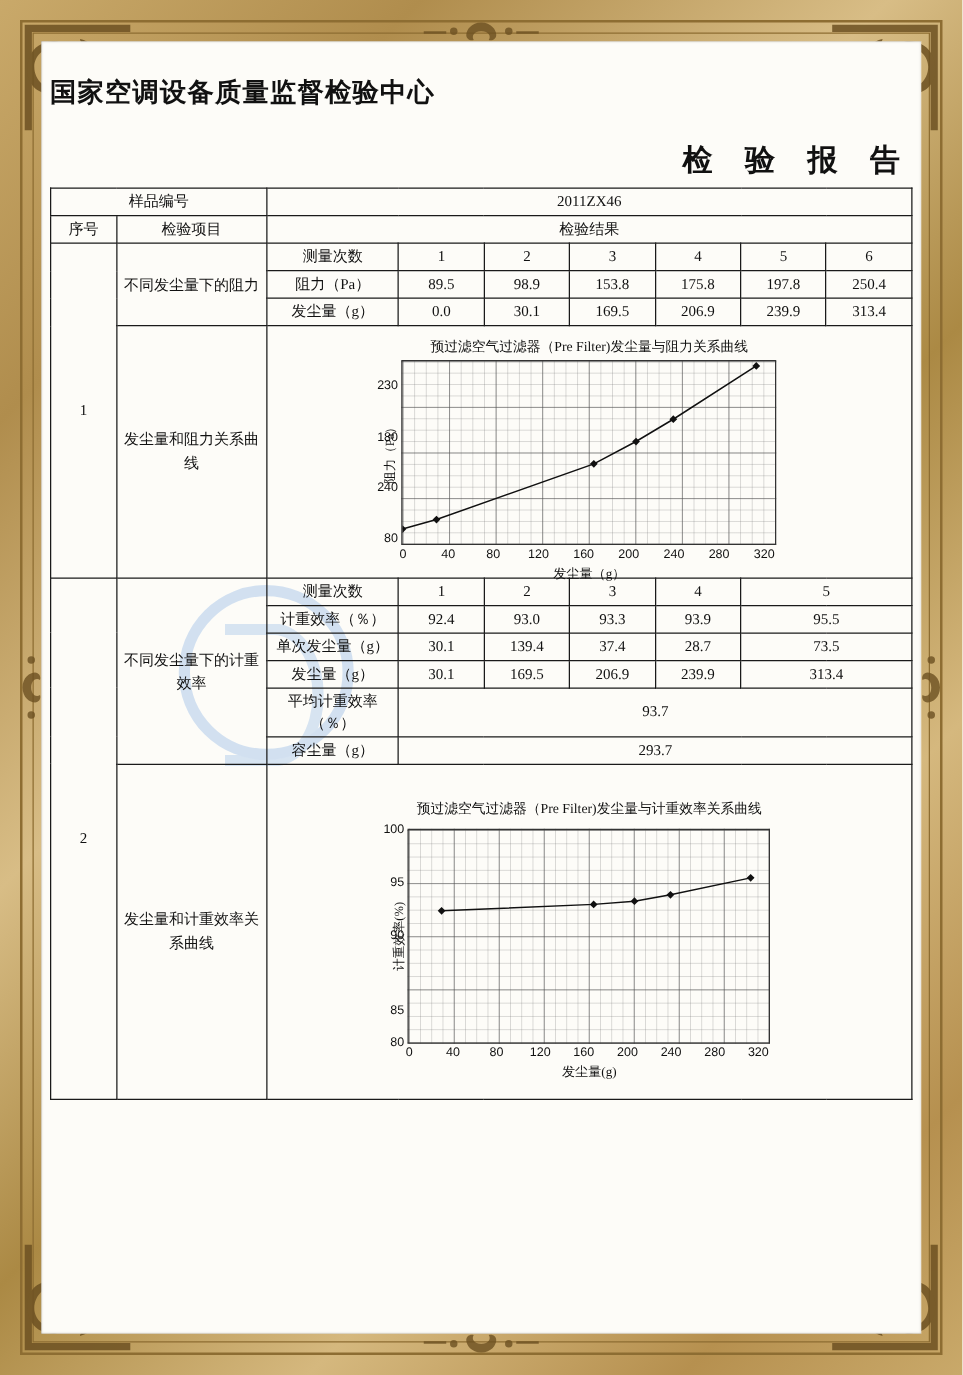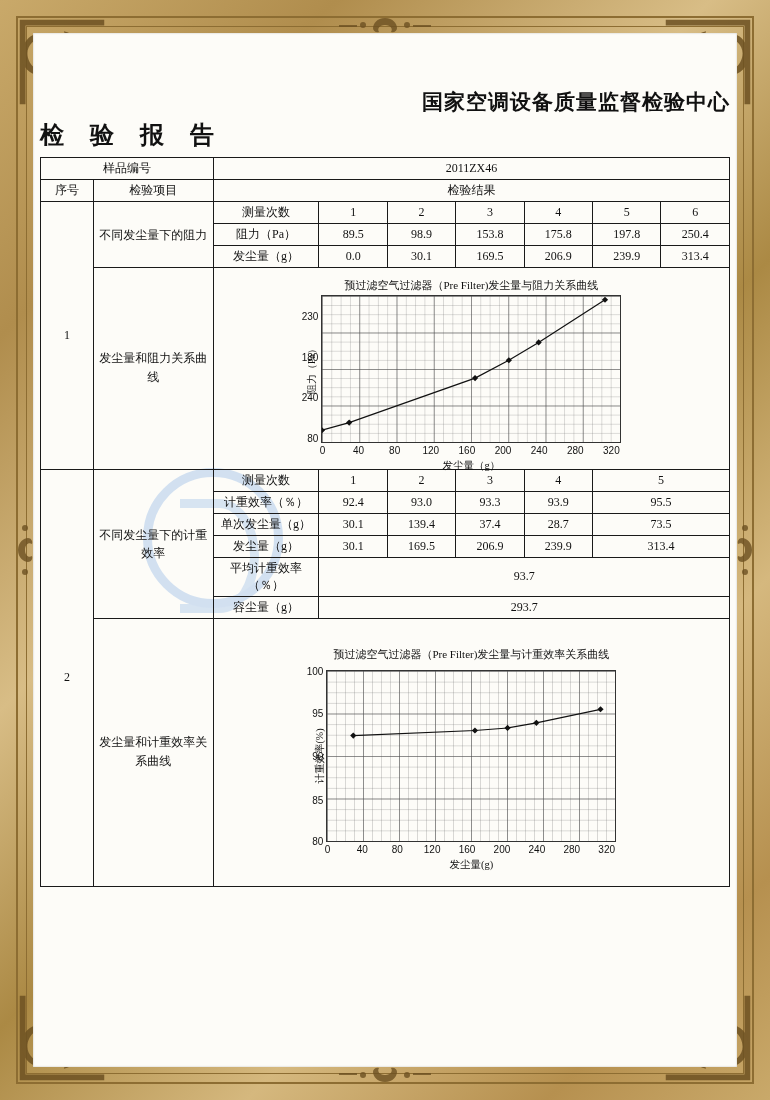--- a/index.html
+++ b/index.html
@@ -68,22 +68,22 @@
     position:absolute; left:78px; top:18px; width:140px; height:140px;
     border:9px solid #9fc0e8; border-radius:50%; opacity:.45;
   }
   .wm-logo:after{
     content:""; position:absolute; left:28px; top:22px; width:70px; height:96px;
     border:9px solid #9fc0e8; border-left:none; border-radius:0 50% 50% 0; opacity:.9;
   }
 
   
   .content { position:absolute; left:0; top:0; right:0; bottom:0; padding: 60px 40px 20px 40px; z-index:4; }
-  .org-title { text-align:right; font-size:21px; font-weight:bold; letter-spacing:1px; color:#111;margin-top:28px; }
-  .doc-title { text-align:left; font-size:24px; font-weight:bold; letter-spacing:10px; margin-top:3px; color:#111; }
+  .org-title { text-align:left; font-size:21px; font-weight:bold; letter-spacing:1px; color:#111; }
+  .doc-title { text-align:right; font-size:24px; font-weight:bold; letter-spacing:10px; margin-top:24px; color:#111; }
   .meta-row { display:flex; justify-content:space-between; margin-top:22px; font-size:12.5px; color:#111; padding: 0 8px; }
 
   table.report { border-collapse:collapse; width:100%; margin-top:6px; font-size:12px; color:#111; table-layout:fixed; }
   table.report td { border:1px solid #1a1a1a; padding:2px 4px; text-align:center; vertical-align:middle; height:20px; }
   .cell-left { text-align:left; padding-left:10px; }
 
   .chart-box { position:relative; background:transparent; }
   .chart-title { font-size:11px; text-align:center; margin:4px 0 2px 0; line-height:1.35; }
 
   
@@ -319,21 +319,21 @@
           <div style="line-height:1.6">发尘量和计重效率关系曲线</div>
         </td>
         <td colspan="7" style="padding:6px 4px 26px 4px; height:268px">
           <div class="chart-box">
             <div class="chart-title">
               <span>预过滤空气过滤器（Pre Filter)发尘量与计重效率关系曲线</span>
             </div>
             <div class="plot-wrap" id="plot2-wrap" style="width:290px;height:172px;margin:8px auto 0 auto;">
               <div class="plot" id="plot2" style="width: 100%; height: 100%; background-size: 36px 42.5px, 36px 42.5px, 9px 10.625px, 9px 10.625px;">
                   <div class="ytick" style="top: 170px;">80</div>
-                  <div class="ytick" style="top: 129px; margin-left: 44px;">85</div>
+                  <div class="ytick" style="top: 145px; margin-left: 44px;">85</div>
                   <div class="ytick" style="top: 85px;">90</div>
                   <div class="ytick" style="top: 42.5px;">95</div>
                   <div class="ytick" style="top: 0px;">100</div>
                   <div class="xtick" style="left: 0px;">0</div>
                   <div class="xtick" style="left: 34.9091px;">40</div>
                   <div class="xtick" style="left: 69.8182px;">80</div>
                   <div class="xtick" style="left: 104.727px;">120</div>
                   <div class="xtick" style="left: 139.636px;">160</div>
                   <div class="xtick" style="left: 174.545px;">200</div>
                   <div class="xtick" style="left: 209.455px;">240</div>

